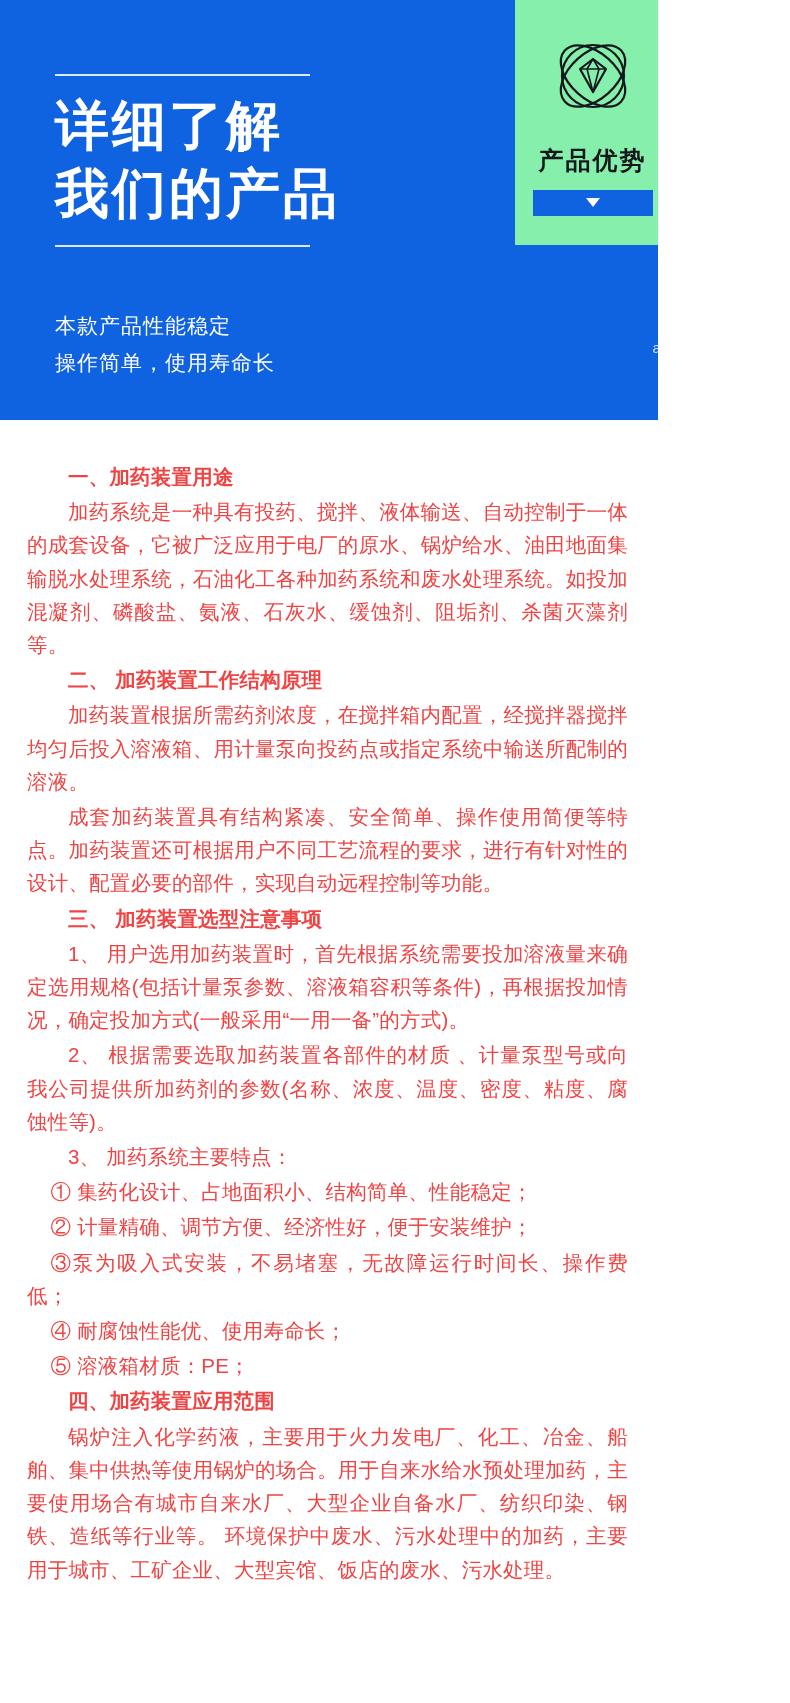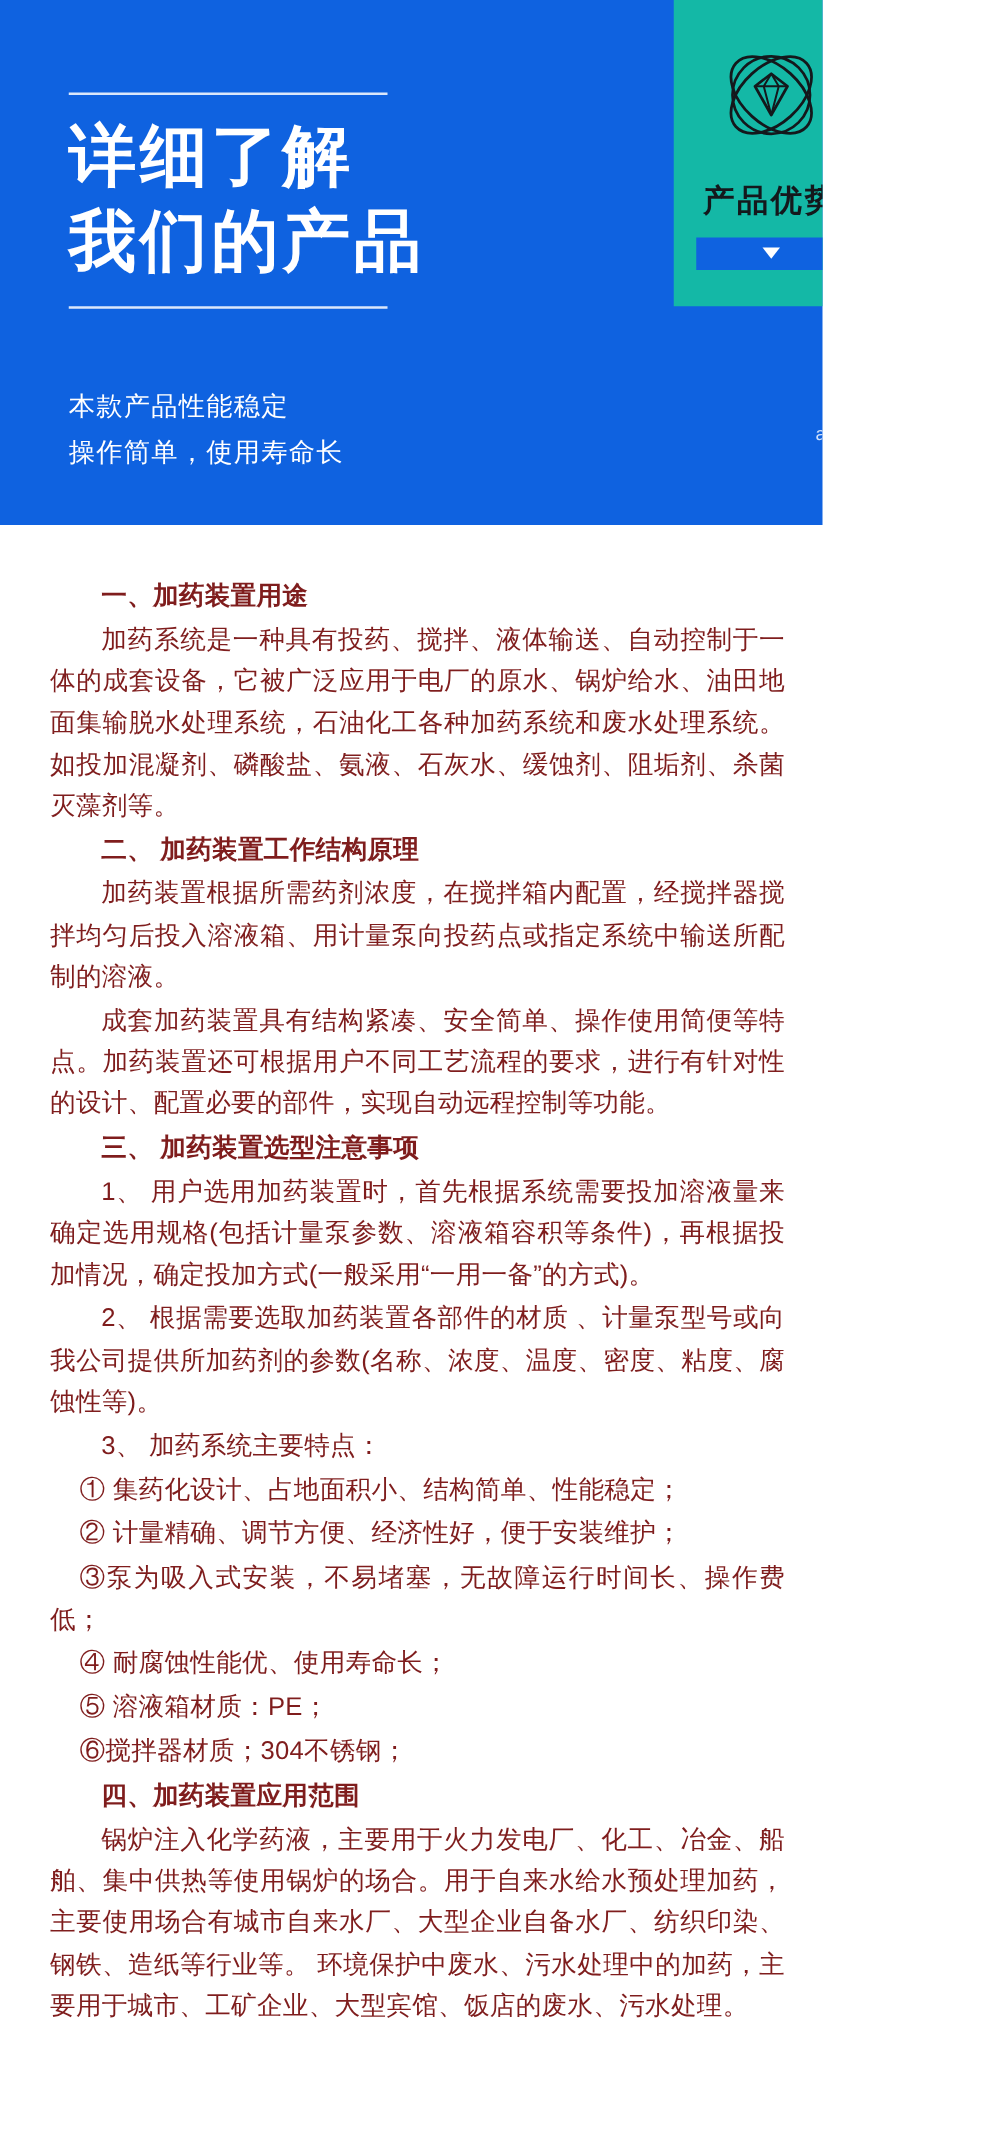--- a/index.html
+++ b/index.html
@@ -79,22 +79,21 @@
     background: #ffffff;
   }
 
   
   .badge-panel {
     position: absolute;
     left: 515px;
     top: 0;
     width: 155px;
     height: 245px;
-    background: #14b8a6;
-    margin-left: 24px;
+    background: #86efac;
   }
   .badge-emblem {
     position: absolute;
     left: 50%;
     top: 22px;
     transform: translateX(-50%);
   }
   .badge-label {
     position: absolute;
     left: 0;
@@ -121,22 +120,22 @@
     transform: translateX(-50%);
     width: 0;
     height: 0;
     border-left: 7px solid transparent;
     border-right: 7px solid transparent;
     border-top: 9px solid #ffffff;
   }
 
   
   .content {
-    padding: 40px 30px 34px 40px;
-    color: #7f1d1d;
+    padding: 40px 30px 34px 27px;
+    color: #ef4444;
     font-size: 20.5px;
     line-height: 1.62;
     letter-spacing: 0.2px;
   }
   .content p {
     margin: 0 0 2px 0;
     text-align: justify;
   }
   .h-item {
     font-weight: bold;
@@ -196,18 +195,17 @@
     <p class="para">成套加药装置具有结构紧凑、安全简单、操作使用简便等特点。加药装置还可根据用户不同工艺流程的要求，进行有针对性的设计、配置必要的部件，实现自动远程控制等功能。</p>
     <p class="h-item">三、 加药装置选型注意事项</p>
     <p class="para">1、 用户选用加药装置时，首先根据系统需要投加溶液量来确定选用规格(包括计量泵参数、溶液箱容积等条件)，再根据投加情况，确定投加方式(一般采用“一用一备”的方式)。</p>
     <p class="para">2、 根据需要选取加药装置各部件的材质 、计量泵型号或向我公司提供所加药剂的参数(名称、浓度、温度、密度、粘度、腐蚀性等)。</p>
     <p class="para">3、 加药系统主要特点：</p>
     <p class="flat">① 集药化设计、占地面积小、结构简单、性能稳定；</p>
     <p class="flat">② 计量精确、调节方便、经济性好，便于安装维护；</p>
     <p class="flat">③泵为吸入式安装，不易堵塞，无故障运行时间长、操作费低；</p>
     <p class="flat">④ 耐腐蚀性能优、使用寿命长；</p>
     <p class="flat">⑤ 溶液箱材质：PE；</p>
-    <p class="flat">⑥搅拌器材质；304不锈钢；</p>
     <p class="h-item">四、加药装置应用范围</p>
     <p class="para">锅炉注入化学药液，主要用于火力发电厂、化工、冶金、船舶、集中供热等使用锅炉的场合。用于自来水给水预处理加药，主要使用场合有城市自来水厂、大型企业自备水厂、纺织印染、钢铁、造纸等行业等。 环境保护中废水、污水处理中的加药，主要用于城市、工矿企业、大型宾馆、饭店的废水、污水处理。</p>
   </div>
 
 </div>
 
 </body></html>

